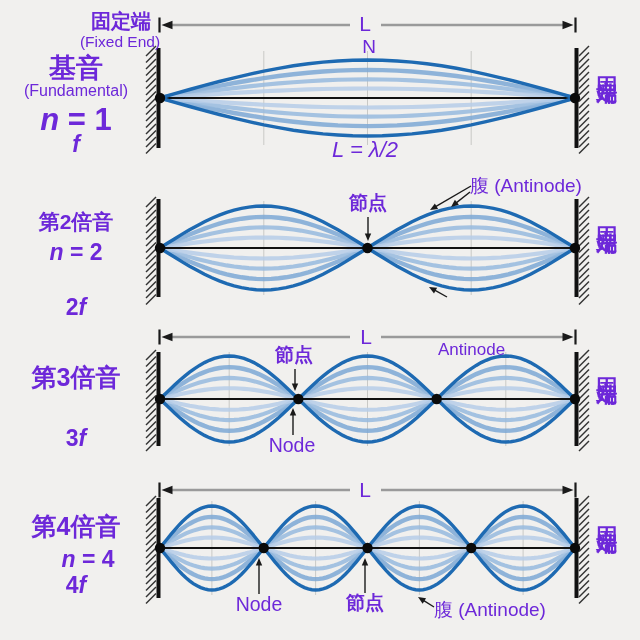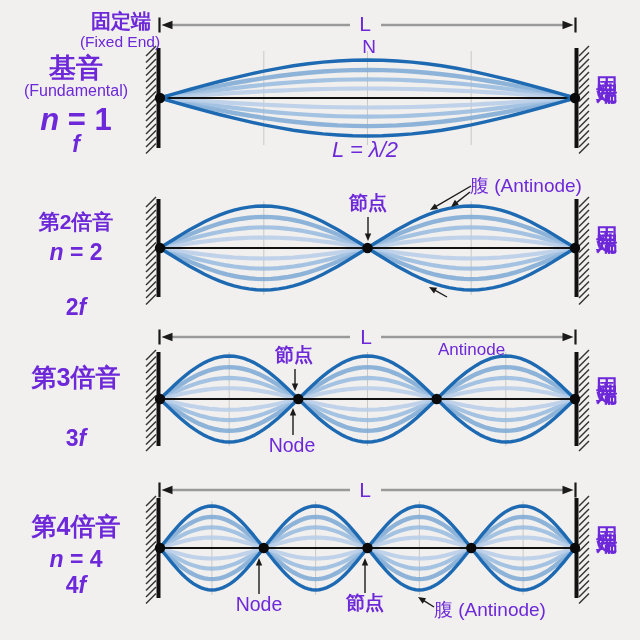--- a/index.html
+++ b/index.html
@@ -265,21 +265,21 @@
   <div class="lbl ctr b" style="left:0;top:132px;width:152px;font-size:23px;"><span></span><span class="it">f</span></div>
 
   <div class="lbl ctr b" style="left:0;top:211px;width:152px;font-size:21px;">第2倍音</div>
   <div class="lbl ctr b" style="left:0;top:240px;width:152px;font-size:23px;"><span class="it">n</span><span> = 2</span></div>
   <div class="lbl ctr b" style="left:0;top:271px;width:152px;font-size:23px;margin-top:24px;"><span>2</span><span class="it">f</span></div>
 
   <div class="lbl ctr b" style="left:0;top:364px;width:152px;font-size:25px;">第3倍音</div>
   <div class="lbl ctr b" style="left:0;top:426px;width:152px;font-size:23px;"><span>3</span><span class="it">f</span></div>
 
   <div class="lbl ctr b" style="left:0;top:513px;width:152px;font-size:25px;">第4倍音</div>
-  <div class="lbl ctr b" style="left:0;top:547px;width:152px;font-size:23px;"><span class="it">n</span><span> = 4</span></div>
+  <div class="lbl ctr b" style="left:0;top:547px;width:152px;font-size:23px;padding-left:12px;"><span class="it">n</span><span> = 4</span></div>
   <div class="lbl ctr b" style="left:0;top:573px;width:152px;font-size:23px;"><span>4</span><span class="it">f</span></div>
 
   <div class="lbl vlabel" style="left:596px;top:60px;font-size:21px;">固定端</div>
   <div class="lbl vlabel" style="left:596px;top:210px;font-size:21px;">固定端</div>
   <div class="lbl vlabel" style="left:596px;top:361px;font-size:21px;">固定端</div>
   <div class="lbl vlabel" style="left:596px;top:510px;font-size:21px;">固定端</div>
 
   <div class="lbl ctr b" style="left:328px;top:193px;width:80px;font-size:19px;">節点</div>
   <div class="lbl" style="left:470px;top:176px;font-size:19px;font-weight:500;">腹 (Antinode)</div>
   <div class="lbl" style="left:438px;top:293px;font-size:17px;margin-top:48px;">Antinode</div>

